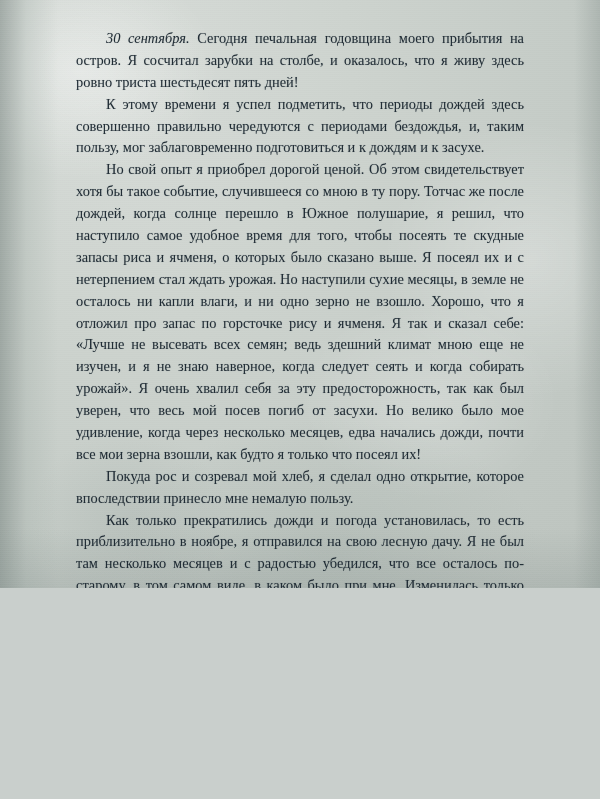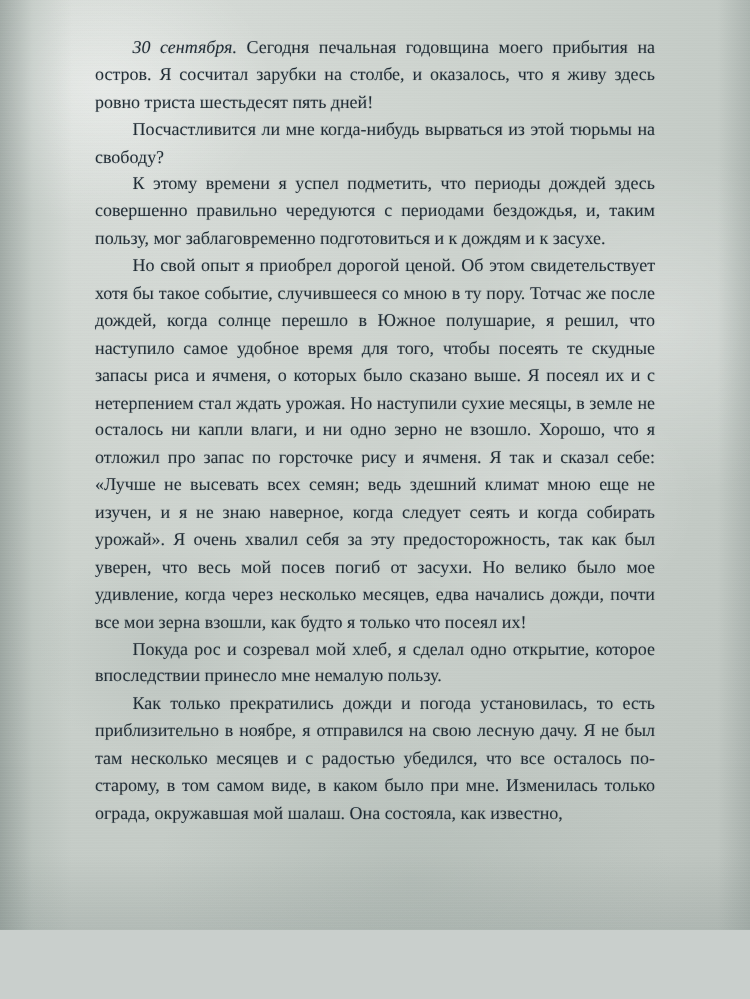--- a/index.html
+++ b/index.html
@@ -9,21 +9,21 @@
   body {
     width: 600px;
     height: 799px;
     background: #c9cfcc;
     font-family: "Liberation Serif", serif;
     overflow: hidden;
   }
   .page {
     position: relative;
     width: 600px;
-    height: 744px;
+    height: 588px;
     background:
       radial-gradient(ellipse at 18% 12%, #d7dcd8 0%, #cdd3ce 35%, #c3cac5 70%, #bcc3be 100%);
     overflow: hidden;
   }
   
   .blotch {
     position: absolute;
     border-radius: 50%;
     pointer-events: none;
   }
@@ -110,21 +110,20 @@
   <div class="blotch b2"></div>
   <div class="blotch b4"></div>
   <div class="blotch b5"></div>
   <div class="blotch b3"></div>
   <div class="binding"></div>
   <div class="edge-right"></div>
   <div class="edge-bottom"></div>
 
   <div class="text-col">
     <p class="para first"><span class="date-em">30 сентября.</span><span> Сегодня печальная годовщина моего прибытия на остров. Я сосчитал зарубки на столбе, и оказалось, что я живу здесь ровно триста шестьдесят пять дней!</span></p>
-    <p class="para">Посчастливится ли мне когда-нибудь вырваться из этой тюрьмы на свободу?</p>
     <p class="para">К этому времени я успел подметить, что периоды дождей здесь совершенно правильно чередуются с периодами бездождья, и, таким пользу, мог заблаговременно подготовиться и к дождям и к засухе.</p>
     <p class="para">Но свой опыт я приобрел дорогой ценой. Об этом свидетельствует хотя бы такое событие, случившееся со мною в ту пору. Тотчас же после дождей, когда солнце перешло в Южное полушарие, я решил, что наступило самое удобное время для того, чтобы посеять те скудные запасы риса и ячменя, о которых было сказано выше. Я посеял их и с нетерпением стал ждать урожая. Но наступили сухие месяцы, в земле не осталось ни капли влаги, и ни одно зерно не взошло. Хорошо, что я отложил про запас по горсточке рису и ячменя. Я так и сказал себе: «Лучше не высевать всех семян; ведь здешний климат мною еще не изучен, и я не знаю наверное, когда следует сеять и когда собирать урожай». Я очень хвалил себя за эту предосторожность, так как был уверен, что весь мой посев погиб от засухи. Но велико было мое удивление, когда через несколько месяцев, едва начались дожди, почти все мои зерна взошли, как будто я только что посеял их!</p>
     <p class="para">Покуда рос и созревал мой хлеб, я сделал одно открытие, которое впоследствии принесло мне немалую пользу.</p>
     <p class="para">Как только прекратились дожди и погода установилась, то есть приблизительно в ноябре, я отправился на свою лесную дачу. Я не был там несколько месяцев и с радостью убедился, что все осталось по-старому, в том самом виде, в каком было при мне. Изменилась только ограда, окружавшая мой шалаш. Она состояла, как известно,</p>
   </div>
 
   <div class="page-number">55</div>
   <div class="grain"></div>
 </div>
 

